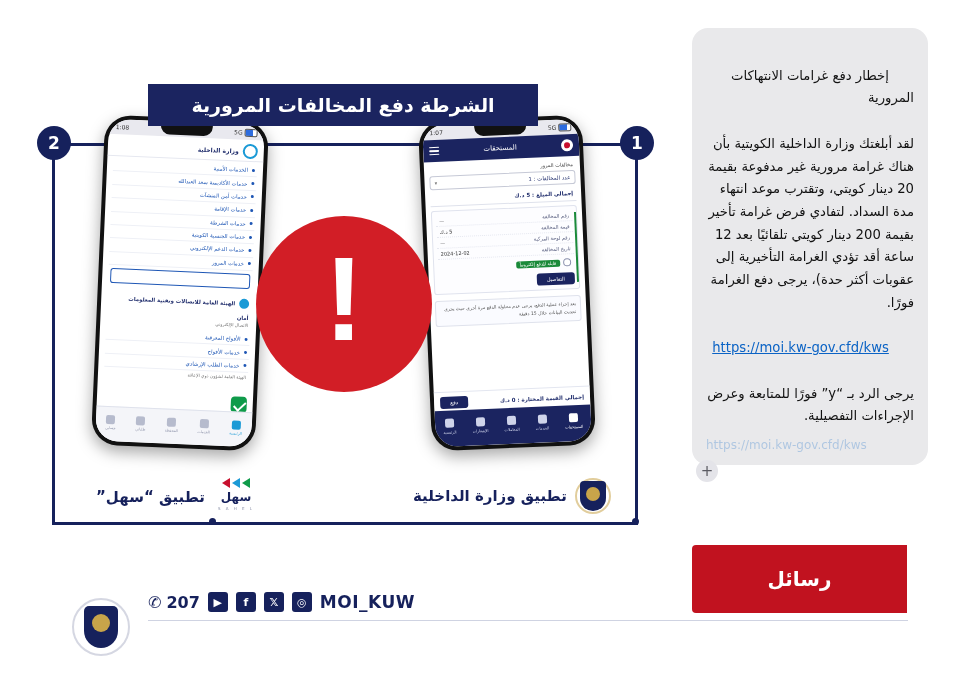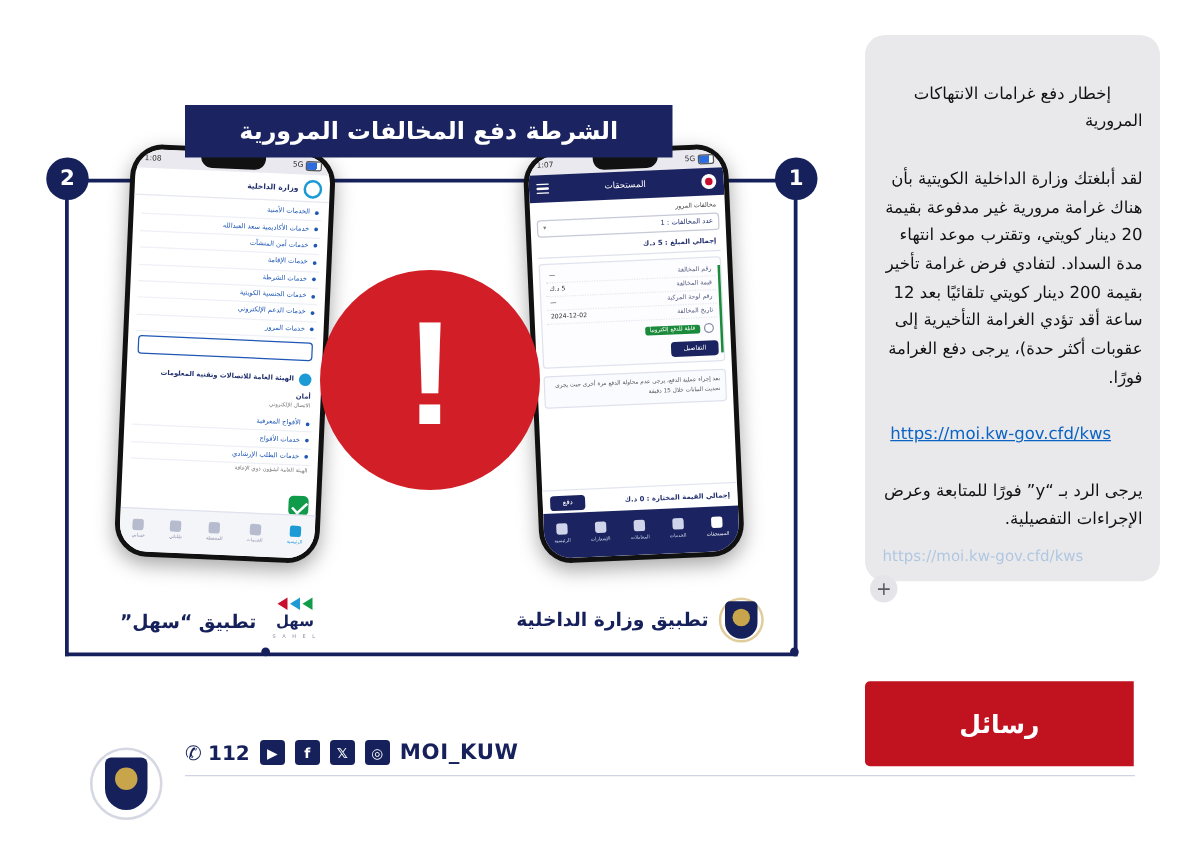--- a/index.html
+++ b/index.html
@@ -824,21 +824,21 @@
     <div class="footer-rule"></div>
 
     <div class="footer-logo">
       <span class="wreath"></span>
         <span class="shield"></span>
     </div>
 
     <div class="social-row">
       <span class="phone-num">
         <span>✆</span>
-        <span>112</span>
+        <span>207</span>
       </span>
       <span class="sicon">▶</span>
       <span class="sicon">f</span>
       <span class="sicon">𝕏</span>
       <span class="sicon">◎</span>
       <span class="handle">MOI_KUW</span>
     </div>
 
   </div>
 

